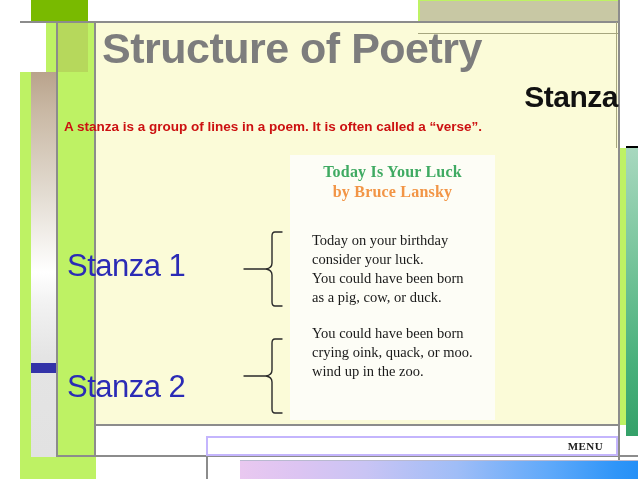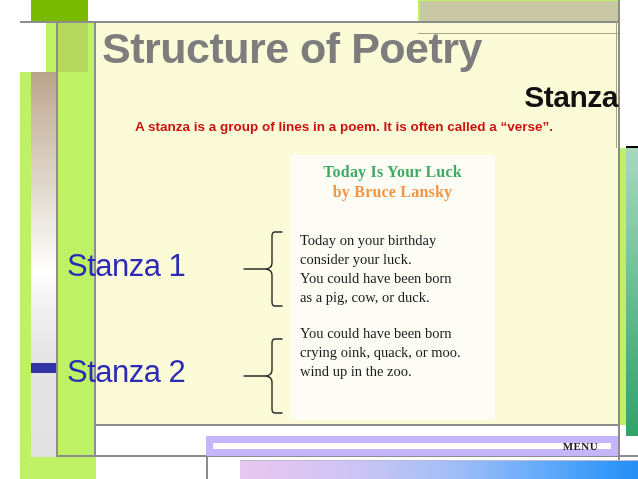--- a/index.html
+++ b/index.html
@@ -181,21 +181,21 @@
     left: 186px; top: 437px; width: 2px; height: 42px;
   }
 
   
   .menu-box {
     position: absolute;
     left: 186px;
     top: 436px;
     width: 412px;
     height: 20px;
-    border: 7px solid #c4b5fd;
+    border: 2px solid #c4b5fd;
     box-sizing: border-box;
     background: #ffffff;
     display: flex;
     align-items: center;
     justify-content: flex-end;
     padding-right: 13px;
   }
   .menu-label {
     font-family: "Liberation Serif", serif;
     font-weight: bold;
@@ -252,21 +252,20 @@
     font-size: 30px;
     font-weight: bold;
     color: #111111;
     letter-spacing: -0.5px;
   }
   .definition-line {
     position: absolute;
     left: 44px;
     top: 119px;
     width: 560px;
-    text-align: center;
     font-size: 13.5px;
     font-weight: bold;
     color: #cc1111;
     white-space: nowrap;
   }
 
   
   .poem-card {
     position: absolute;
     left: 270px;
@@ -291,37 +290,37 @@
     font-size: 16px;
     color: #f29546;
     margin-top: 2px;
     letter-spacing: 0.2px;
   }
   .poem-stanza {
     font-family: "Liberation Serif", serif;
     font-size: 14.5px;
     color: #1a1a1a;
     line-height: 19px;
-    padding-left: 10px;
+    padding-left: 22px;
   }
   .poem-stanza.first { margin-top: 30px; }
   .poem-stanza.second { margin-top: 17px; }
   .poem-stanza div { white-space: nowrap; }
 
   
   .stanza-label {
     position: absolute;
     font-size: 31px;
     font-weight: normal;
     color: #2b2bb5;
     letter-spacing: -0.5px;
     white-space: nowrap;
   }
   .stanza-label.one  { left: 47px; top: 248px; }
-  .stanza-label.two  { left: 47px; top: 354px; }
+  .stanza-label.two  { left: 47px; top: 369px; }
 
   .brace {
     position: absolute;
     width: 42px;
   }
   .brace.one { left: 222px; top: 230px; height: 78px; }
   .brace.two { left: 222px; top: 337px; height: 78px; }
   .brace svg { display: block; }
 </style>
 </head>

